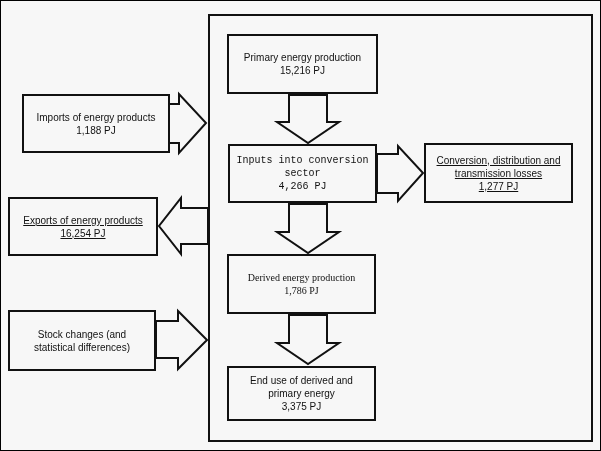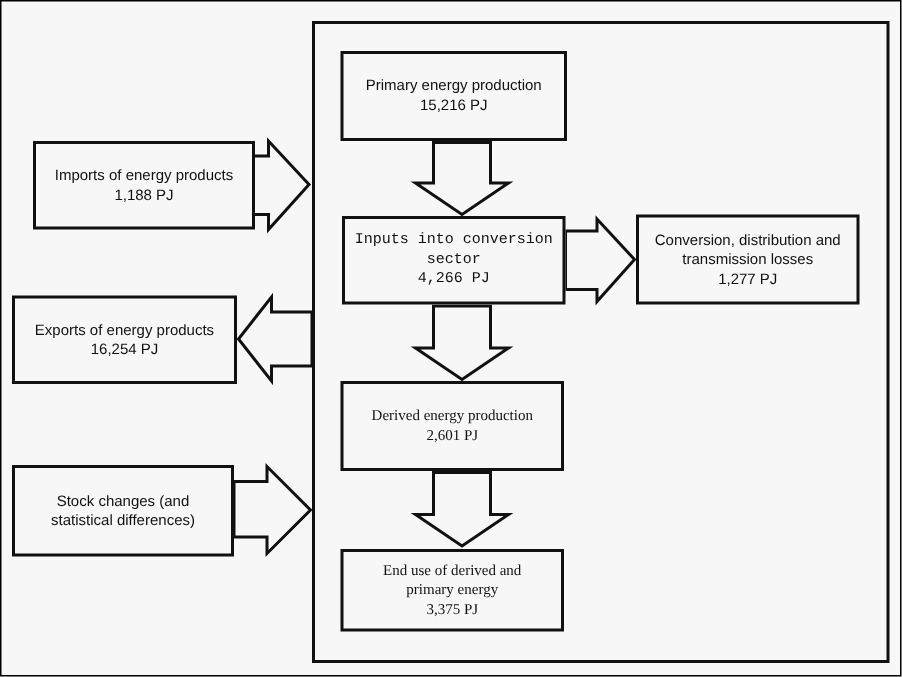--- a/index.html
+++ b/index.html
@@ -47,30 +47,30 @@
     background: #f7f7f7;
     display: flex;
     flex-direction: column;
     align-items: flex-start;
     justify-content: center;
     text-align: center;
     font-size: 10px;
     line-height: 13px;
     padding: 2px 6px;
   }
-  .box.pad-wide { padding: 2px 16px; font-family: Liberation Serif, serif; }
+  .box.pad-wide { padding: 2px 16px; }
   .box-label, .box-value { width: 100%; }
 
   
   #box-imports    { left: 8px;   top: 93px;  width: 148px; height: 59px; margin-left: 13px; }
-  #box-exports    { left: 7px;   top: 196px; width: 150px; height: 59px; }
+  #box-exports    { left: 7px;   top: 196px; width: 150px; height: 59px; text-decoration: underline; }
   #box-stock      { left: 7px;   top: 309px; width: 148px; height: 61px; }
   #box-primary    { left: 226px; top: 33px;  width: 151px; height: 60px; }
   #box-inputs     { left: 227px; top: 143px; width: 149px; height: 59px; font-family: Liberation Mono, monospace; }
-  #box-conversion { left: 423px; top: 142px; width: 149px; height: 60px; }
+  #box-conversion { left: 423px; top: 142px; width: 149px; height: 60px; text-decoration: underline; }
   #box-derived    { left: 226px; top: 253px; width: 149px; height: 60px; font-family: Liberation Serif, serif; }
   #box-enduse     { left: 226px; top: 365px; width: 149px; height: 55px; }
 </style>
 </head>
 <body>
 
 <div class="canvas">
 
   <svg class="arrow-layer" viewBox="0 0 601 451" xmlns="http://www.w3.org/2000/svg">
     <polygon points="156,103 178,103 178,93 205,122 178,152 178,142 156,142"></polygon>
@@ -108,21 +108,21 @@
     <div class="box-value">4,266 PJ</div>
   </div>
 
   <div class="box" id="box-conversion">
     <div class="box-label">Conversion, distribution and transmission losses</div>
     <div class="box-value">1,277 PJ</div>
   </div>
 
   <div class="box" id="box-derived">
     <div class="box-label">Derived energy production</div>
-    <div class="box-value">2,601 PJ</div>
+    <div class="box-value">1,786 PJ</div>
   </div>
 
   <div class="box pad-wide" id="box-enduse">
     <div class="box-label">End use of derived and primary energy</div>
     <div class="box-value">3,375 PJ</div>
   </div>
 
 </div>
 
 </body></html>

